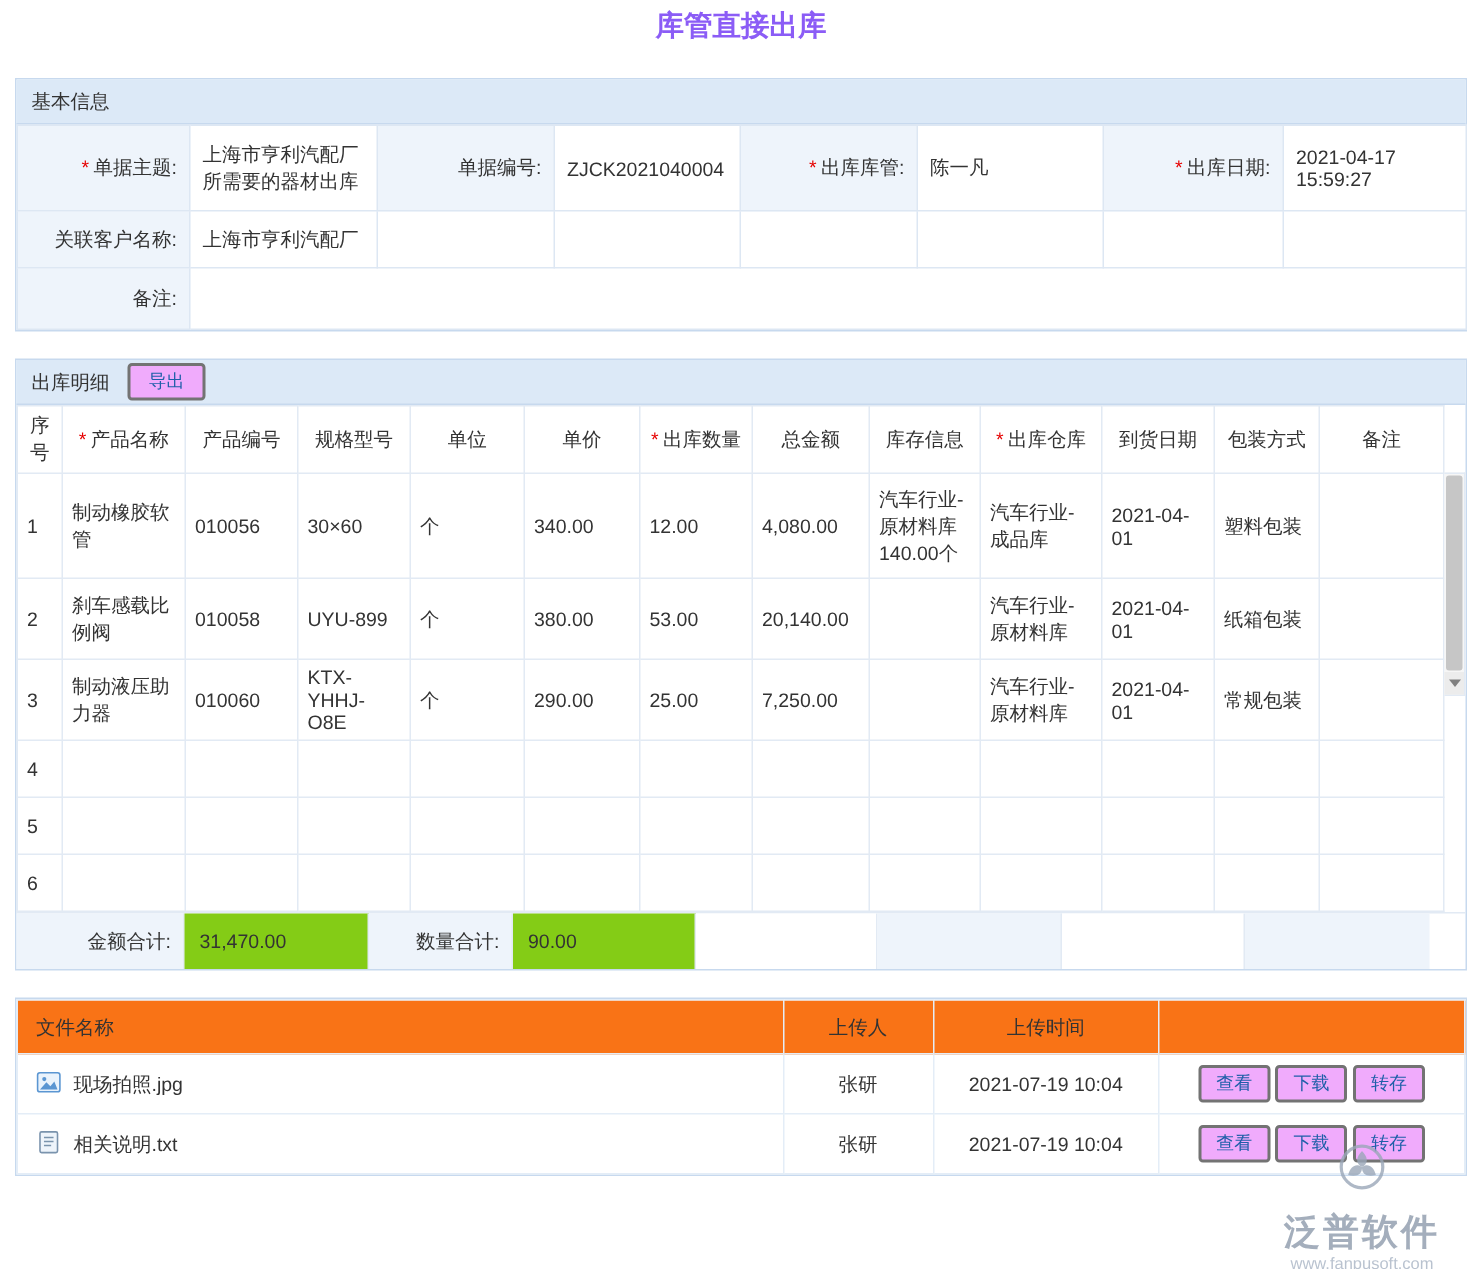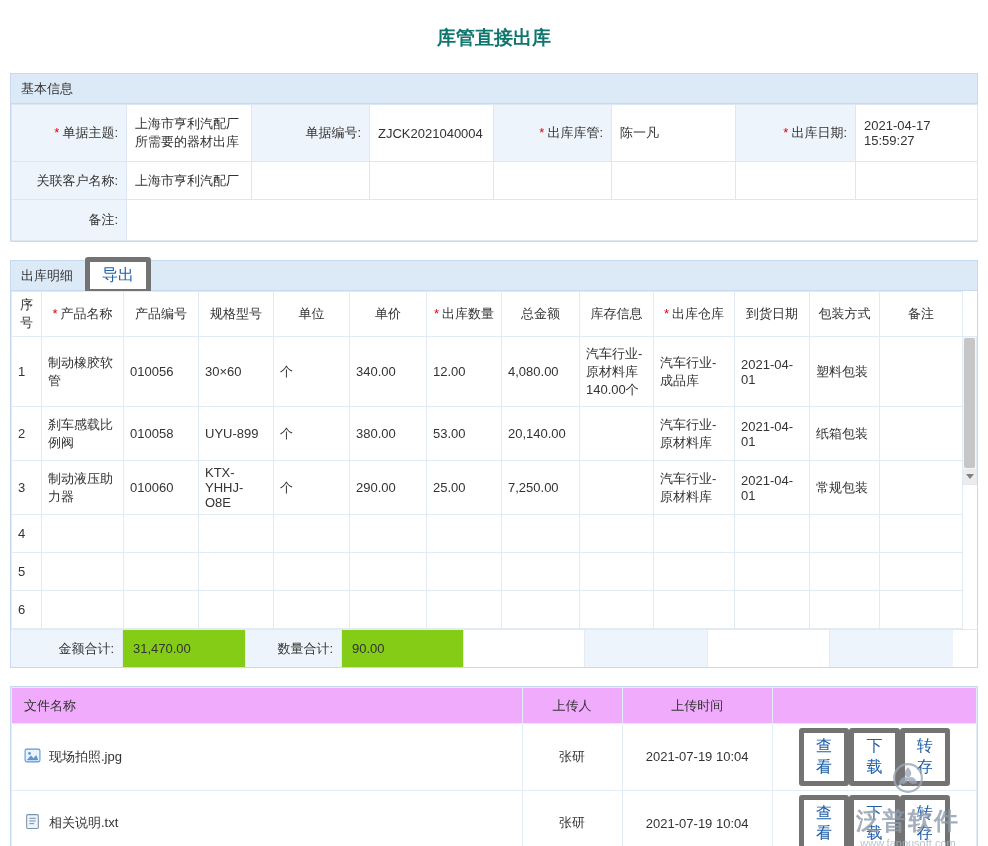--- a/index.html
+++ b/index.html
@@ -1,30 +1,30 @@
 <!DOCTYPE html>
 <html><head>
 <meta charset="utf-8">
 <style>
   * { box-sizing: border-box; margin: 0; padding: 0; }
   html,body { width: 988px; background:#fff; }
   body {
     font-family: "Liberation Sans", sans-serif;
     font-size: 13px; color:#333; position: relative; height: 846px; overflow: hidden;
   }
-  .page-title { text-align:center; font-size:19px; font-weight:bold; padding:25px 0 22px; color:#0f766e; }
+  .page-title { text-align:center; font-size:19px; font-weight:bold; padding:4px 0 22px; color:#8b5cf6; }
 
   .section { margin: 0 10px 18px; border: 1px solid #c7d9ee; background:#fff; }
   .section-header {
     background:#dce9f7; border-bottom:1px solid #c7d9ee; height:30px;
     display:flex; align-items:center; gap:12px; padding:0 10px; font-size:13px; color:#333;
   }
   .btn {
-    background:#ffffff; border:5px solid #737373; color:#1f5fa9; border-radius:3px;
-    font-size:16px; padding:3px 12px; cursor:pointer; font-family:inherit; line-height:1.3;
+    background:#f0abfc; border:2px solid #737373; color:#1f5fa9; border-radius:3px;
+    font-size:12px; padding:3px 12px; cursor:pointer; font-family:inherit; line-height:1.3;
   }
   .req { color:#e60000; margin-right:3px; }
 
   
   table.bi { width:100%; border-collapse:collapse; table-layout:fixed; }
   table.bi td { border:1px solid #dde7f3; padding:4px 8px; vertical-align:middle; font-size:13px; word-wrap:break-word; }
   td.lbl { background:#eef4fb; text-align:right; }
   td.val { background:#fff; text-align:left; }
   tr.bir1 { height:57px; } tr.bir2 { height:38px; } tr.bir3 { height:41px; }
 
@@ -48,21 +48,21 @@
   .summary > div { border-right:1px solid #e2eaf4; display:flex; align-items:center; }
   .summary > div:last-child { border-right:none; }
   .s-lbl { background:#eef4fb; justify-content:flex-end; padding-right:8px; }
   .s-val { background:#84cc16; padding-left:10px; }
   .s-blue { background:#eef4fb; }
   .s-white { background:#fff; }
 
   
   table.att { width:100%; border-collapse:collapse; table-layout:fixed; }
   table.att th, table.att td { border:1px solid #e4edf7; font-size:13px; padding:4px 8px; vertical-align:middle; }
-  table.att th { height:36px; font-weight:normal; text-align:center; background:#f0abfc; }
+  table.att th { height:36px; font-weight:normal; text-align:center; background:#f97316; }
   table.att th.h-file { text-align:left; padding-left:12px; }
   table.att td { height:40px; }
   .file-cell { display:flex; align-items:center; gap:8px; padding-left:4px; }
   .cell-center { text-align:center; }
   .actions { display:flex; justify-content:space-between; padding:0 18px; }
   .actions .btn { padding:3px 10px; }
 
   .watermark { position:absolute; top:762px; right:28px; opacity:0.8; pointer-events:none; display:flex; align-items:center; gap:8px;flex-direction:column; }
   .wm-text { display:flex; flex-direction:column; }
   .wm-brand { font-size:24px; font-weight:bold; color:#8e9bac; letter-spacing:2px; }

